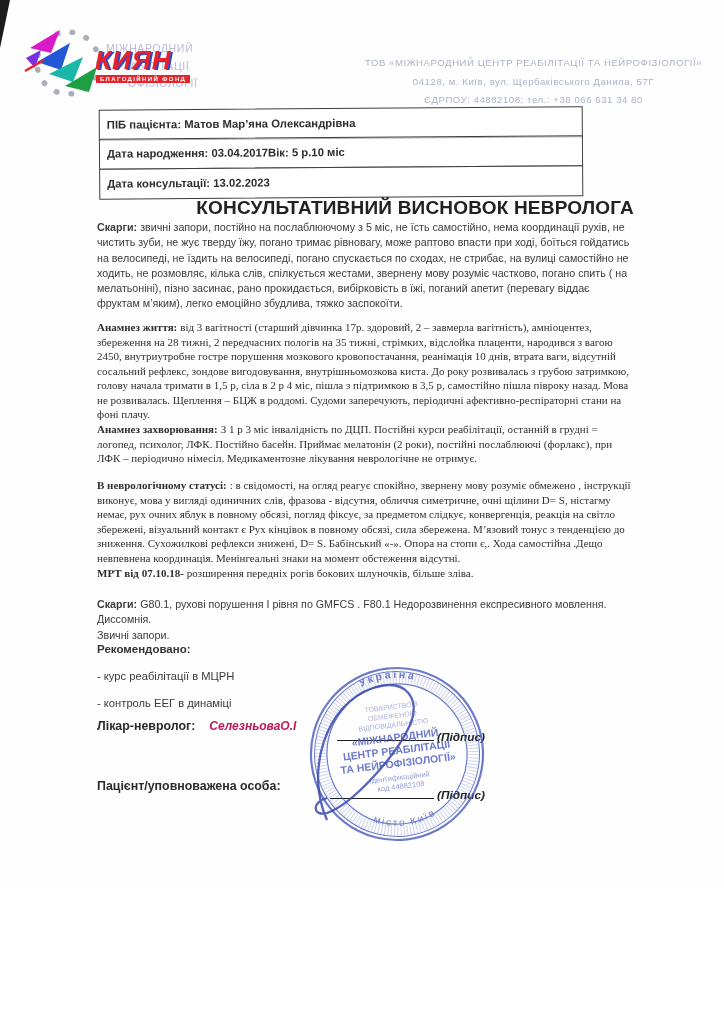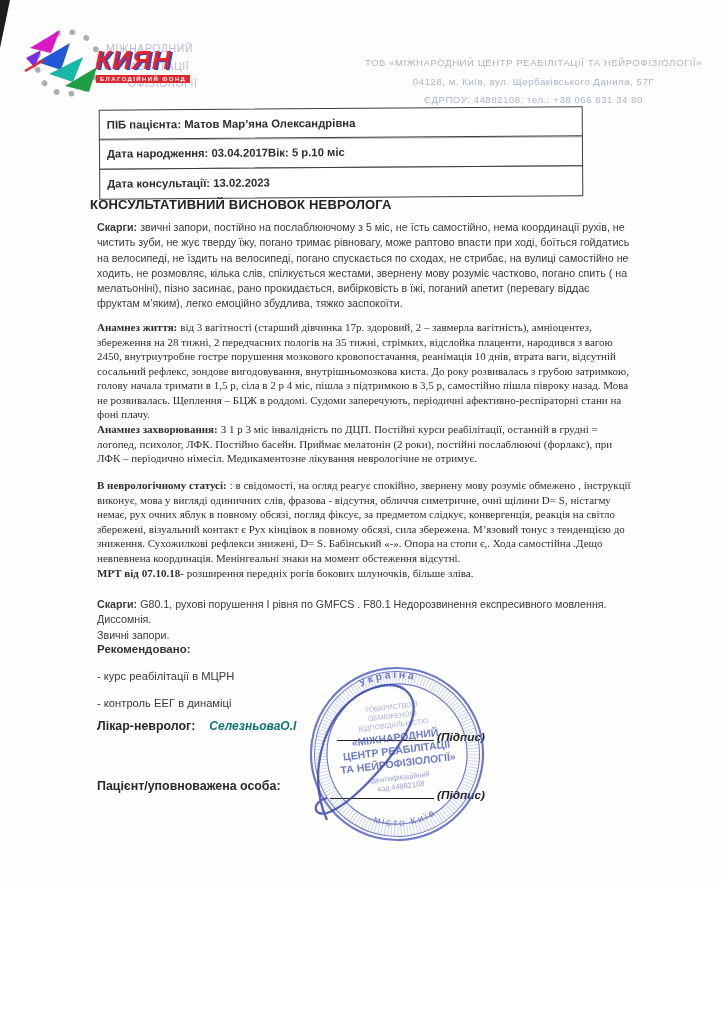--- a/index.html
+++ b/index.html
@@ -38,32 +38,32 @@
   
   .pboxes{position:absolute; left:99px; top:108px; width:484px; transform:rotate(-0.4deg);}
   .prow{
     border:1.6px solid #3d3d3d; margin-top:-1.6px; height:29px; line-height:29px;
     padding-left:7px; font-weight:bold; font-size:11.3px; color:#2e2e2e;
     background:rgba(255,255,255,.6); white-space:nowrap; overflow:hidden;
   }
   .prow:first-child{margin-top:0;}
   
   .doc-title{
-    position:absolute; left:90px; top:197px; width:544px; text-align:left;
-    font-weight:bold; font-size:13px; letter-spacing:.2px; color:#222;
+    position:absolute; left:90px; top:197px; width:544px; text-align:right;
+    font-weight:bold; font-size:19px; letter-spacing:.2px; color:#222;
   }
   
   .para{position:absolute; left:97px; width:537px; text-align:left;}
   .para b{margin-right:3px;}
   .sans{font-size:10.7px; line-height:15.3px; color:#3b3b3b;}
   .serif{font-family:"Liberation Serif", serif; font-size:11px; line-height:14.5px; color:#2f2f2f;}
   .rec-label{font-size:11.5px; font-weight:bold; color:#333;}
   .rec-item{font-size:11.2px; color:#3a3a3a;}
   .sig-row{position:absolute; left:97px; font-size:12.4px; color:#2b2b2b; font-weight:bold;}
-  .doctor-name{font-style:italic; font-weight:bold; margin-left:14px; font-size:12px; color:#0f766e;}
+  .doctor-name{font-style:italic; font-weight:bold; margin-left:14px; font-size:12px; color:#be185d;}
   .sig-line{position:absolute; border-top:1.6px solid #1f1f1f; height:0;}
   .sig-caption{position:absolute; font-style:italic; font-weight:bold; font-size:11.8px; color:#222;}
   
   .stamp-wrap{position:absolute; left:297px; top:652px; width:200px; height:205px; pointer-events:none;}
   
   .watermark{position:absolute; left:441px; top:951px; display:flex; align-items:center; gap:16px;}
   .wm-text{
     font-size:32px; font-weight:bold; letter-spacing:.2px; color:#8a5cf5;
     background:linear-gradient(90deg,#4f74f8 0%,#7b5cf5 55%,#b44cf0 100%);
     -webkit-background-clip:text; background-clip:text; -webkit-text-fill-color:transparent;

